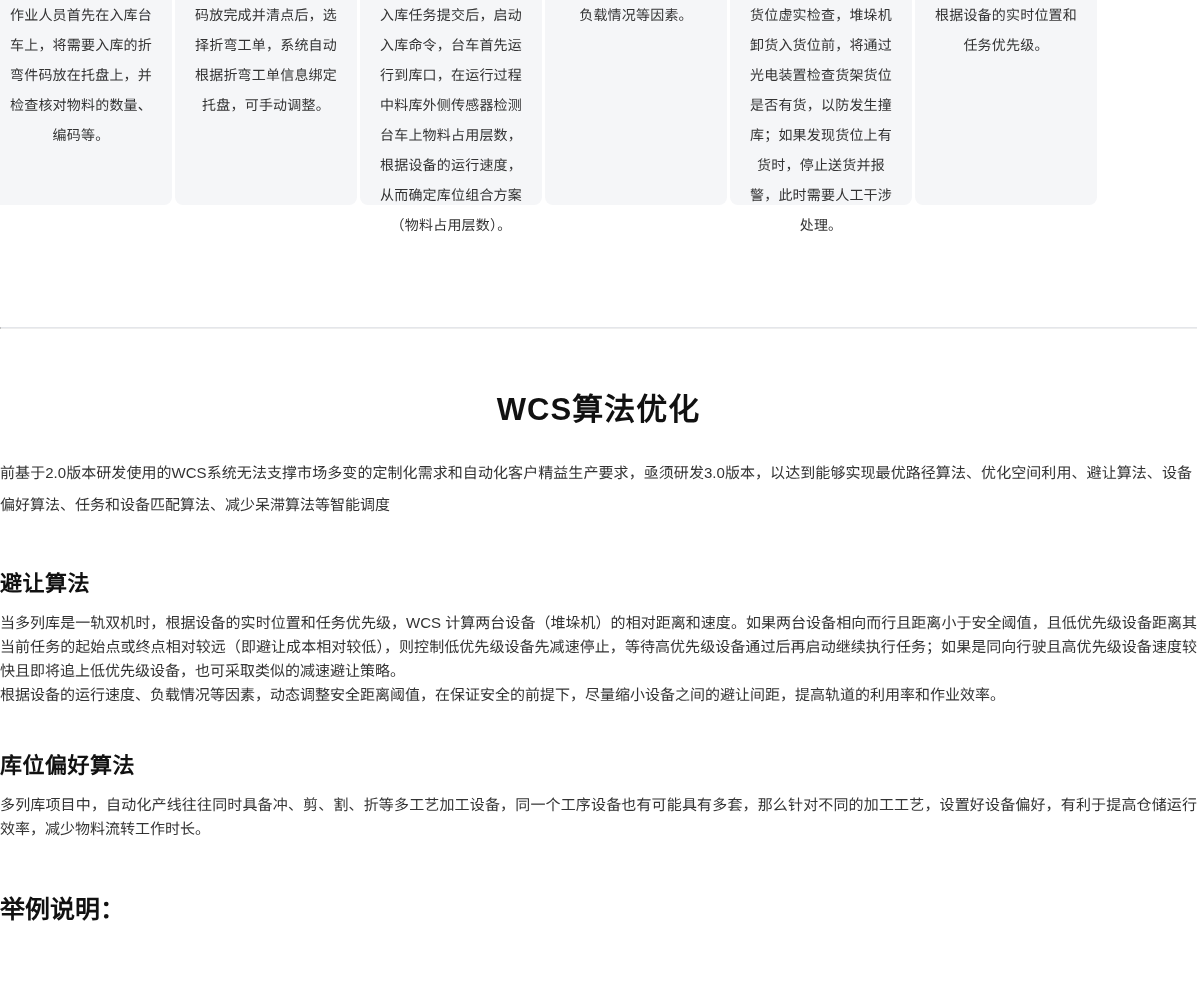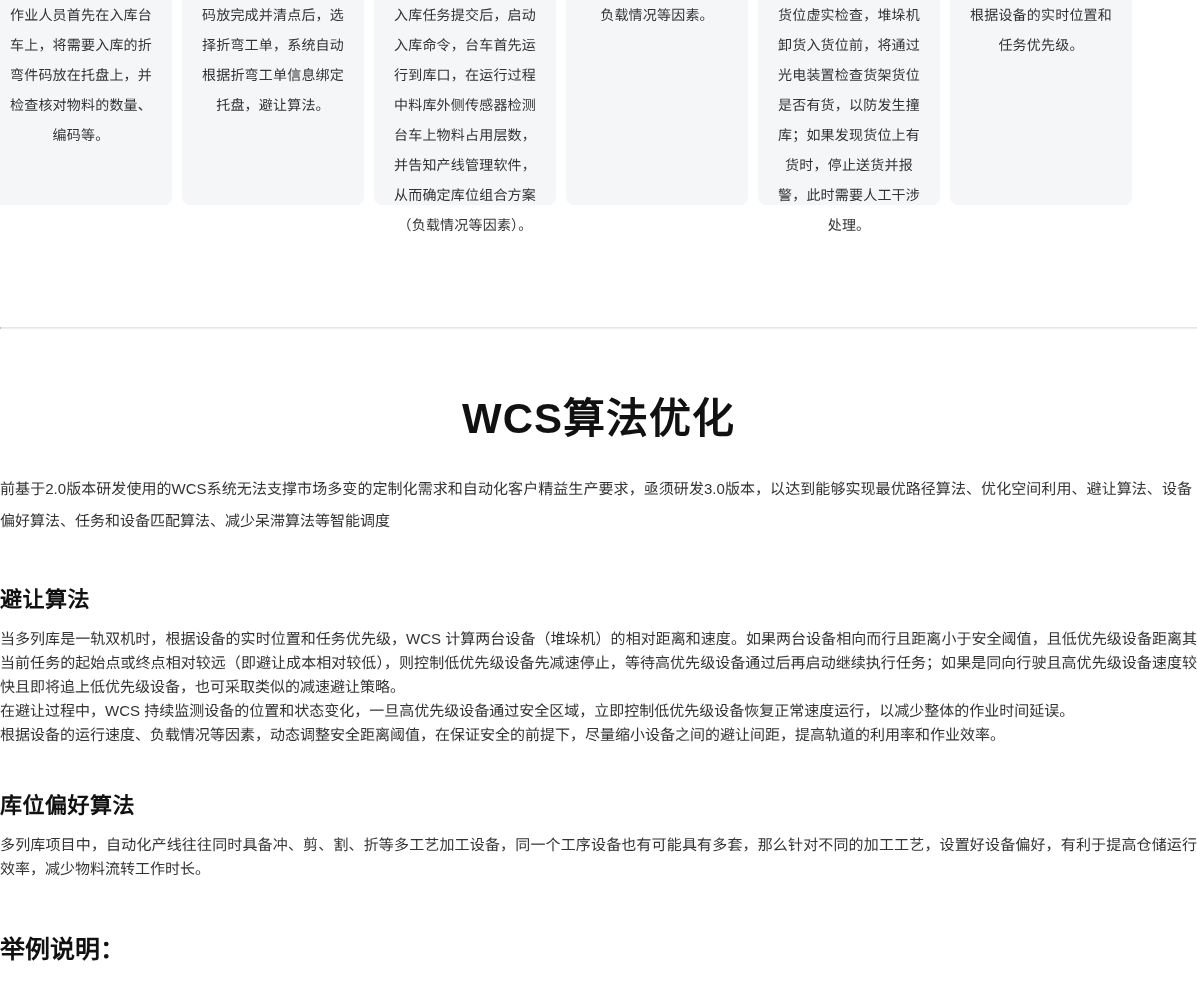--- a/index.html
+++ b/index.html
@@ -16,21 +16,21 @@
   }
   .page {
     position: relative;
     width: 1197px;
     overflow: hidden;
   }
 
   
   .cards-row {
     display: flex;
-    gap: 10px;
+    gap: 3px;
     padding: 0 0 0 0;
     margin: 0;
     align-items: flex-start;
     height: 265px;
     overflow: hidden;
   }
   .card {
     flex: 0 0 auto;
     width: 182px;
     background: #f5f6f8;
@@ -60,21 +60,21 @@
   .divider {
     margin: 62px 0 0 0;
     border-top: 1px solid #e4e6ea;
     width: 1197px;
     height: 0;
   }
 
   
   .main-title {
     text-align: center;
-    font-size: 42px;
+    font-size: 31px;
     font-weight: bold;
     color: #111111;
     margin: 55px 0 0 0;
     letter-spacing: 1px;
   }
 
   .intro {
     font-size: 15px;
     line-height: 32px;
     color: #333333;
@@ -115,45 +115,44 @@
 </head>
 <body>
 
 <div class="page">
 
   <div class="cards-row">
     <div class="card">
       <div class="card-text">作业人员首先在入库台车上，将需要入库的折弯件码放在托盘上，并检查核对物料的数量、编码等。</div>
     </div>
     <div class="card">
-      <div class="card-text">码放完成并清点后，选择折弯工单，系统自动根据折弯工单信息绑定托盘，避让算法。</div>
+      <div class="card-text">码放完成并清点后，选择折弯工单，系统自动根据折弯工单信息绑定托盘，可手动调整。</div>
     </div>
     <div class="card">
-      <div class="card-text">入库任务提交后，启动入库命令，台车首先运行到库口，在运行过程中料库外侧传感器检测台车上物料占用层数，并告知产线管理软件，从而确定库位组合方案（负载情况等因素）。</div>
+      <div class="card-text">入库任务提交后，启动入库命令，台车首先运行到库口，在运行过程中料库外侧传感器检测台车上物料占用层数，根据设备的运行速度，从而确定库位组合方案（物料占用层数）。</div>
     </div>
     <div class="card">
       <div class="card-text">负载情况等因素。</div>
     </div>
     <div class="card">
       <div class="card-text">货位虚实检查，堆垛机卸货入货位前，将通过光电装置检查货架货位是否有货，以防发生撞库；如果发现货位上有货时，停止送货并报警，此时需要人工干涉处理。</div>
     </div>
     <div class="card">
       <div class="card-text">根据设备的实时位置和任务优先级。</div>
     </div>
   </div>
 
   <hr class="divider">
 
   <h1 class="main-title">WCS算法优化</h1>
 
   <p class="intro">前基于2.0版本研发使用的WCS系统无法支撑市场多变的定制化需求和自动化客户精益生产要求，亟须研发3.0版本，以达到能够实现最优路径算法、优化空间利用、避让算法、设备偏好算法、任务和设备匹配算法、减少呆滞算法等智能调度</p>
 
   <h2 class="section-title">避让算法</h2>
   <p class="para">当多列库是一轨双机时，根据设备的实时位置和任务优先级，WCS 计算两台设备（堆垛机）的相对距离和速度。如果两台设备相向而行且距离小于安全阈值，且低优先级设备距离其当前任务的起始点或终点相对较远（即避让成本相对较低），则控制低优先级设备先减速停止，等待高优先级设备通过后再启动继续执行任务；如果是同向行驶且高优先级设备速度较快且即将追上低优先级设备，也可采取类似的减速避让策略。</p>
-  <p class="para">在避让过程中，WCS 持续监测设备的位置和状态变化，一旦高优先级设备通过安全区域，立即控制低优先级设备恢复正常速度运行，以减少整体的作业时间延误。</p>
   <p class="para">根据设备的运行速度、负载情况等因素，动态调整安全距离阈值，在保证安全的前提下，尽量缩小设备之间的避让间距，提高轨道的利用率和作业效率。</p>
 
   <h2 class="section-title tight">库位偏好算法</h2>
   <p class="para">多列库项目中，自动化产线往往同时具备冲、剪、割、折等多工艺加工设备，同一个工序设备也有可能具有多套，那么针对不同的加工工艺，设置好设备偏好，有利于提高仓储运行效率，减少物料流转工作时长。</p>
 
   <h2 class="example-title">举例说明：</h2>
 
 </div>
 
 </body></html>

